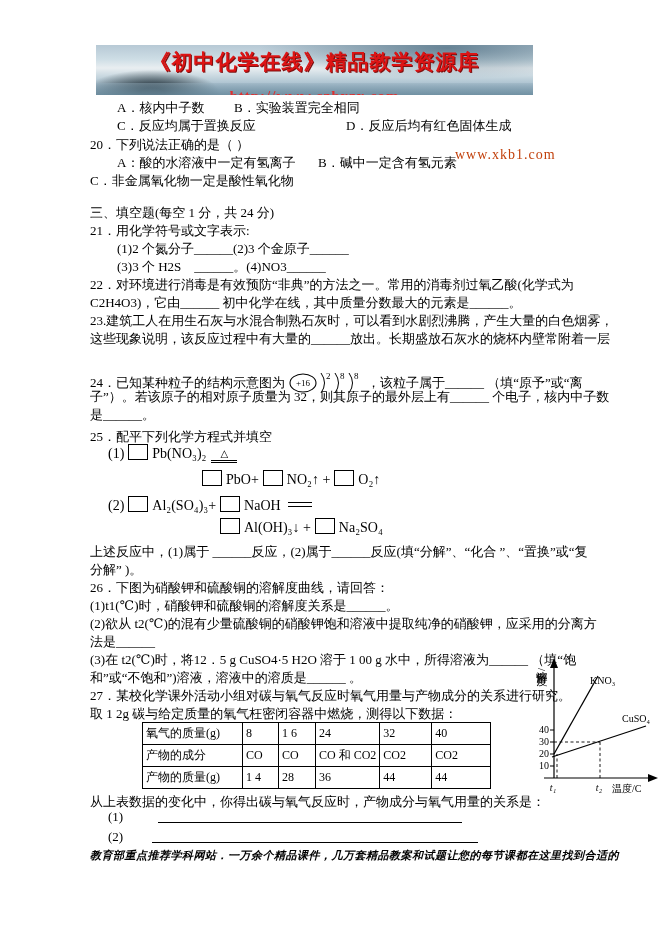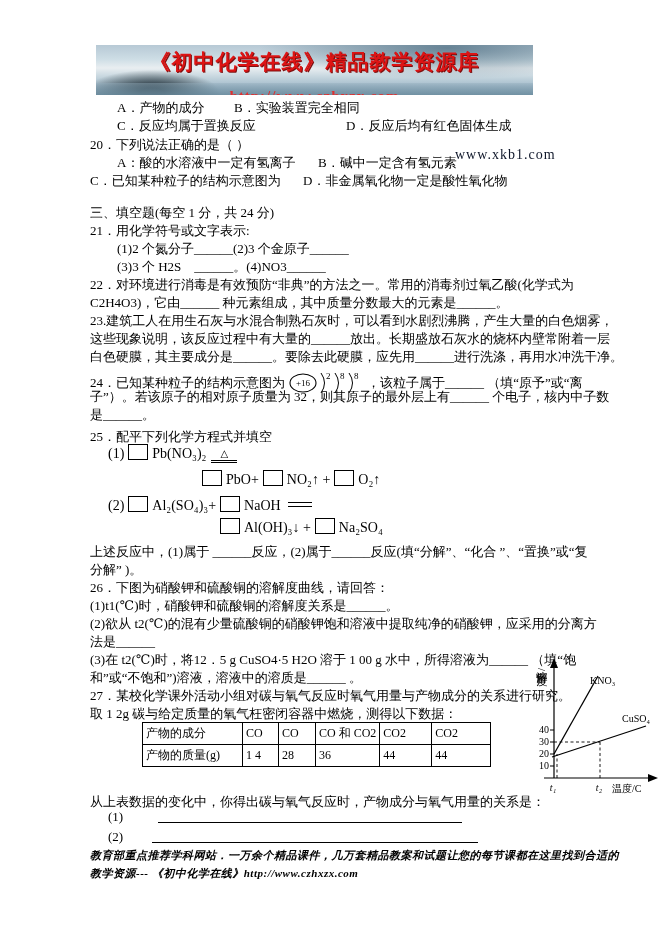--- a/index.html
+++ b/index.html
@@ -13,21 +13,21 @@
              background:radial-gradient(ellipse at 65% 20%, rgba(74,106,126,0.75) 0%, rgba(74,106,126,0) 62%); }
   .art-rock { position:absolute; left:-14px; bottom:-20px; width:140px; height:46px;
               background:radial-gradient(ellipse, rgba(16,30,38,0.95) 12%, rgba(16,30,38,0) 68%); }
   .art-water { position:absolute; left:0; bottom:0; width:100%; height:12px;
                background:linear-gradient(180deg, rgba(150,175,190,0.45), rgba(108,140,158,0.85)); }
   .btitle { position:relative; margin-top:3px; text-align:center; font-size:21px; font-weight:bold;
             letter-spacing:1px; color:#dd1414; text-shadow:1px 1px 0 #7a1010; }
   .burl { position:relative; margin-top:12px; text-align:center; font-size:15px; font-weight:bold;
           color:#e03030; letter-spacing:1px; }
   
-  .wm { position:absolute; left:455px; top:147px; font-size:14px; color:#0f172a; letter-spacing:1px; }
+  .wm { position:absolute; left:455px; top:147px; font-size:14px; color:#c2410c; letter-spacing:1px; }
   
   .eq { font-size:14px; }
   .box { display:inline-block; width:18px; height:14px; border:1px solid #000; margin:0 4px; vertical-align:-2px; background:#fff; }
   .cond { display:inline-block; font-size:10px; line-height:10px; padding:0 9px 1px; border-bottom:3px double #000;
           vertical-align:1px; margin-left:5px; }
   .dline { display:inline-block; width:24px; height:3px; border-top:1.5px solid #000; border-bottom:1.5px solid #000;
            margin-left:7px; vertical-align:3px; }
   
   .qtable { position:absolute; left:142px; top:722px; border-collapse:collapse; table-layout:fixed; font-size:12px; }
   .qtable td { border:1px solid #000; height:21px; padding:0 3px; white-space:nowrap; overflow:hidden; }
@@ -54,43 +54,41 @@
   <div id="banner">
     <div class="art-mtn"></div>
     <div class="art-rock"></div>
     <div class="art-water"></div>
     <div class="btitle">《初中化学在线》精品教学资源库</div>
     <div class="burl">http://www.czhxzx.com</div>
   </div>
 
   <div class="wm">www.xkb1.com</div>
 
-  <div class="ln" style="left:117px; top:99px;">A．产物的成分</div>
+  <div class="ln" style="left:117px; top:99px;">A．核内中子数</div>
   <div class="ln" style="left:234px; top:99px;">B．实验装置完全相同</div>
   <div class="ln" style="left:117px; top:117px;">C．反应均属于置换反应</div>
   <div class="ln" style="left:308px; top:117px;margin-left:38px;">D．反应后均有红色固体生成</div>
 
   <div class="ln" style="left:90px;  top:136px;text-align:center;">20．下列说法正确的是（      ）</div>
   <div class="ln" style="left:117px; top:154px;">A：酸的水溶液中一定有氢离子</div>
   <div class="ln" style="left:318px; top:154px;">B．碱中一定含有氢元素</div>
-  <div class="ln" style="left:90px;  top:172px;">C．已知某种粒子的结构示意图为</div>
-  <div class="ln" style="left:303px; top:172px;">D．非金属氧化物一定是酸性氧化物</div>
+  <div class="ln" style="left:90px;  top:172px;">C．非金属氧化物一定是酸性氧化物</div>
 
   <div class="ln" style="left:90px; top:204px;">三、填空题(每空 1 分，共 24 分)</div>
 
   <div class="ln" style="left:90px;  top:222px;">21．用化学符号或文字表示:</div>
   <div class="ln" style="left:117px; top:240px;">(1)2 个氮分子______(2)3 个金原子______</div>
   <div class="ln" style="left:117px; top:258px;">(3)3 个 H2S　______。(4)NO3______</div>
 
   <div class="ln" style="left:90px; top:276px;">22．对环境进行消毒是有效预防“非典”的方法之一。常用的消毒剂过氧乙酸(化学式为</div>
-  <div class="ln" style="left:90px; top:294px;">C2H4O3)，它由______ 种元素组成，其中质量分数最大的元素是______。</div>
+  <div class="ln" style="left:90px; top:294px;">C2H4O3)，它由______ 初中化学在线，其中质量分数最大的元素是______。</div>
 
   <div class="ln" style="left:90px; top:312px;">23.建筑工人在用生石灰与水混合制熟石灰时，可以看到水剧烈沸腾，产生大量的白色烟雾，</div>
   <div class="ln" style="left:90px; top:330px;">这些现象说明，该反应过程中有大量的______放出。长期盛放石灰水的烧杯内壁常附着一层</div>
-  <div class="ln" style="left:90px; top:348px;">白色硬膜，其主要成分是______。要除去此硬膜，应先用______进行洗涤，再用水冲洗干净。</div>
 
   <div class="ln" style="left:90px; top:366px;">
     <span>24．已知某种粒子的结构示意图为</span><svg class="inline-svg" width="76" height="30" viewBox="0 0 76 30">
       <ellipse cx="15" cy="17" rx="13" ry="9" fill="none" stroke="#000" stroke-width="1.1"></ellipse>
       <text x="15" y="20" text-anchor="middle" font-size="9">+16</text>
       <path d="M33,7 q7,10 0,20" fill="none" stroke="#000" stroke-width="1"></path>
       <path d="M47,7 q7,10 0,20" fill="none" stroke="#000" stroke-width="1"></path>
       <path d="M61,7 q7,10 0,20" fill="none" stroke="#000" stroke-width="1"></path>
       <text x="38" y="13" font-size="9">2</text>
       <text x="52" y="13" font-size="9">8</text>
@@ -129,20 +127,28 @@
   <table class="qtable">
     <colgroup>
         <col style="width:100px">
         <col style="width:36px">
         <col style="width:37px">
         <col style="width:57px">
         <col style="width:52px">
         <col style="width:59px">
       </colgroup>
     <tbody>
+        <tr>
+      <td>氧气的质量(g)</td>
+      <td>8</td>
+      <td>1 6</td>
+      <td>24</td>
+      <td>32</td>
+      <td>40</td>
+    </tr>
     <tr>
       <td>产物的成分</td>
       <td>CO</td>
       <td>CO</td>
       <td>CO 和 CO2</td>
       <td>CO2</td>
       <td>CO2</td>
     </tr>
     <tr>
       <td>产物的质量(g)</td>
@@ -187,15 +193,14 @@
       <text class="tlab" x="96" y="68">CuSO₄</text>
 
       <text class="tlab" x="27" y="137" text-anchor="middle" font-style="italic">t₁</text>
       <text class="tlab" x="73" y="137" text-anchor="middle" font-style="italic">t₂</text>
       <text class="tlab" x="86" y="138" font-size="11">温度/C</text>
     </svg>
     <div class="ylab">溶解度/g</div>
   </div>
 
   <div class="foot" style="left:90px; top:848px;">教育部重点推荐学科网站．一万余个精品课件，几万套精品教案和试题让您的每节课都在这里找到合适的</div>
-  <div class="foot" style="left:90px; top:866px;">教学资源--- 《初中化学在线》http://www.czhxzx.com</div>
 
 </div>
 
 </body></html>

